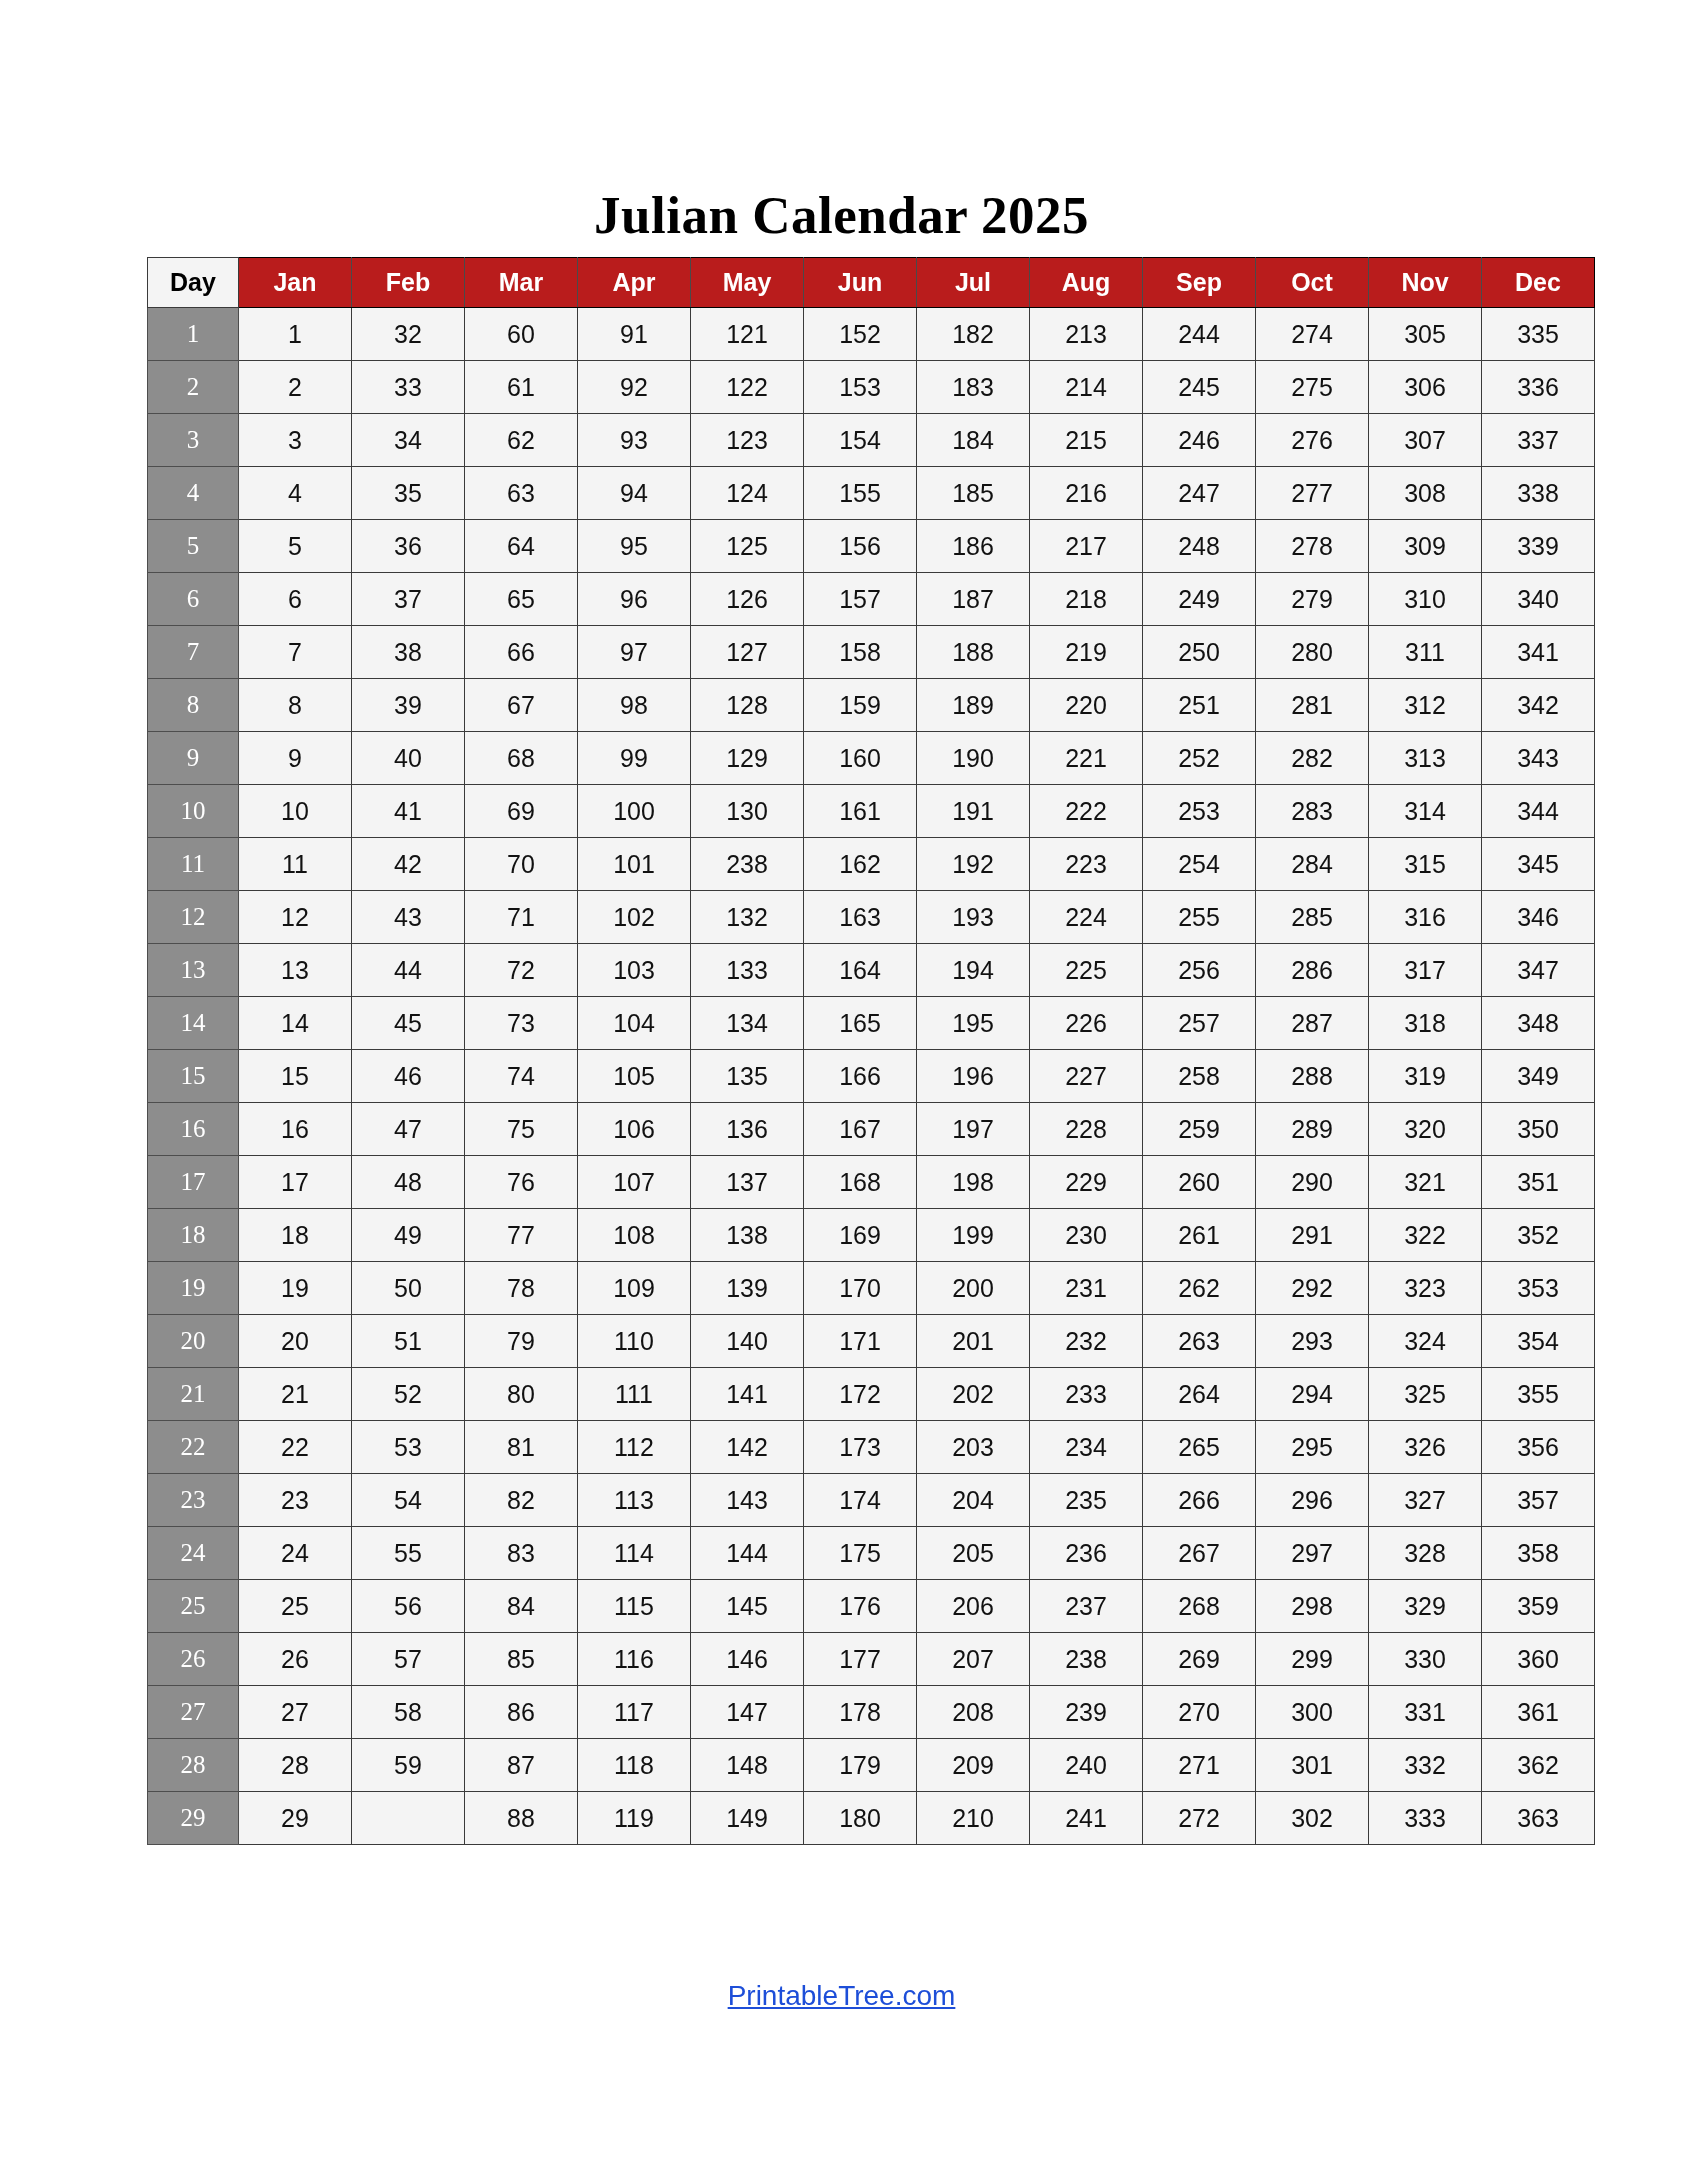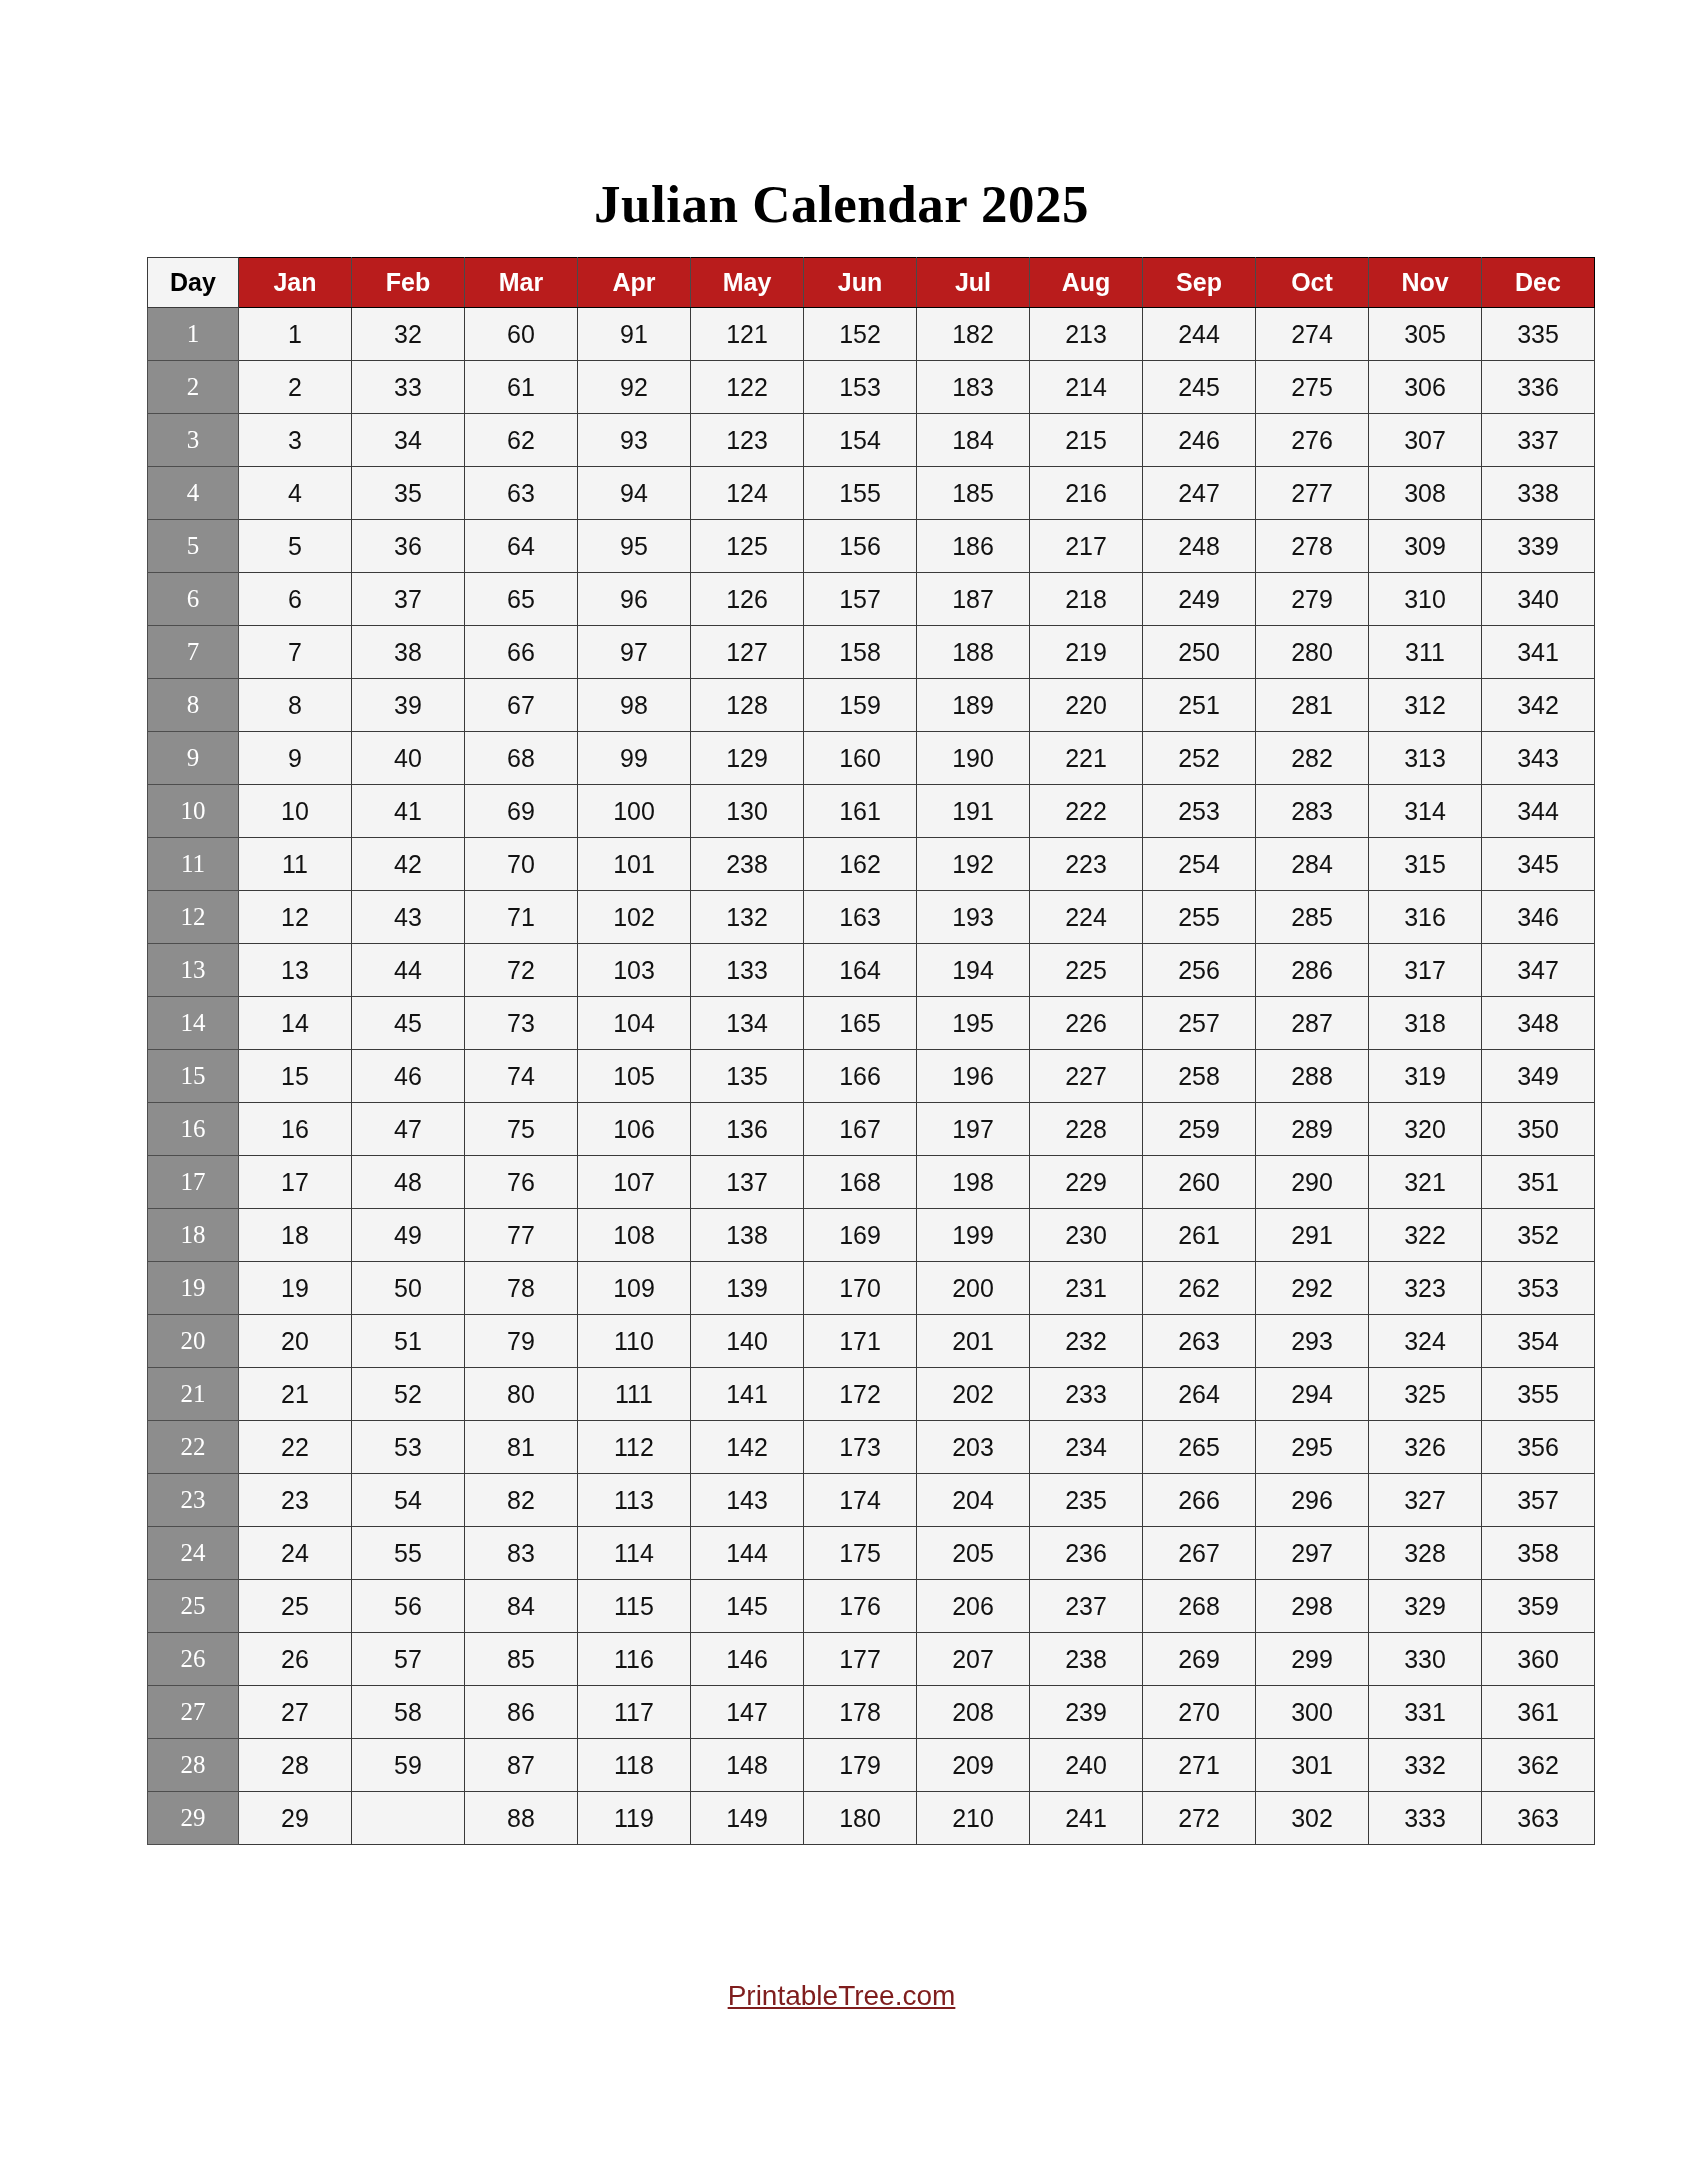--- a/index.html
+++ b/index.html
@@ -16,21 +16,21 @@
 
   .page {
     position: relative;
     width: 1683px;
     height: 2178px;
     box-sizing: border-box;
   }
 
   .page-title {
     position: absolute;
-    top: 139px;
+    top: 150px;
     left: 0;
     width: 1683px;
     text-align: center;
     font-family: "Liberation Serif", "DejaVu Serif", serif;
     font-size: 53px;
     font-weight: 700;
     letter-spacing: 0.5px;
     color: #000000;
     line-height: 1.1;
   }
@@ -111,21 +111,21 @@
   }
 
   .footer-link {
     position: absolute;
     top: 1980px;
     left: 0;
     width: 1683px;
     text-align: center;
     font-family: "Liberation Sans", sans-serif;
     font-size: 28px;
-    color: #7f1d1d;
+    color: #1d4ed8;
     text-decoration: underline;
     cursor: pointer;
   }
 </style>
 </head>
 <body>
 
 <div class="page">
 
   <h1 class="page-title">Julian Calendar 2025</h1>

